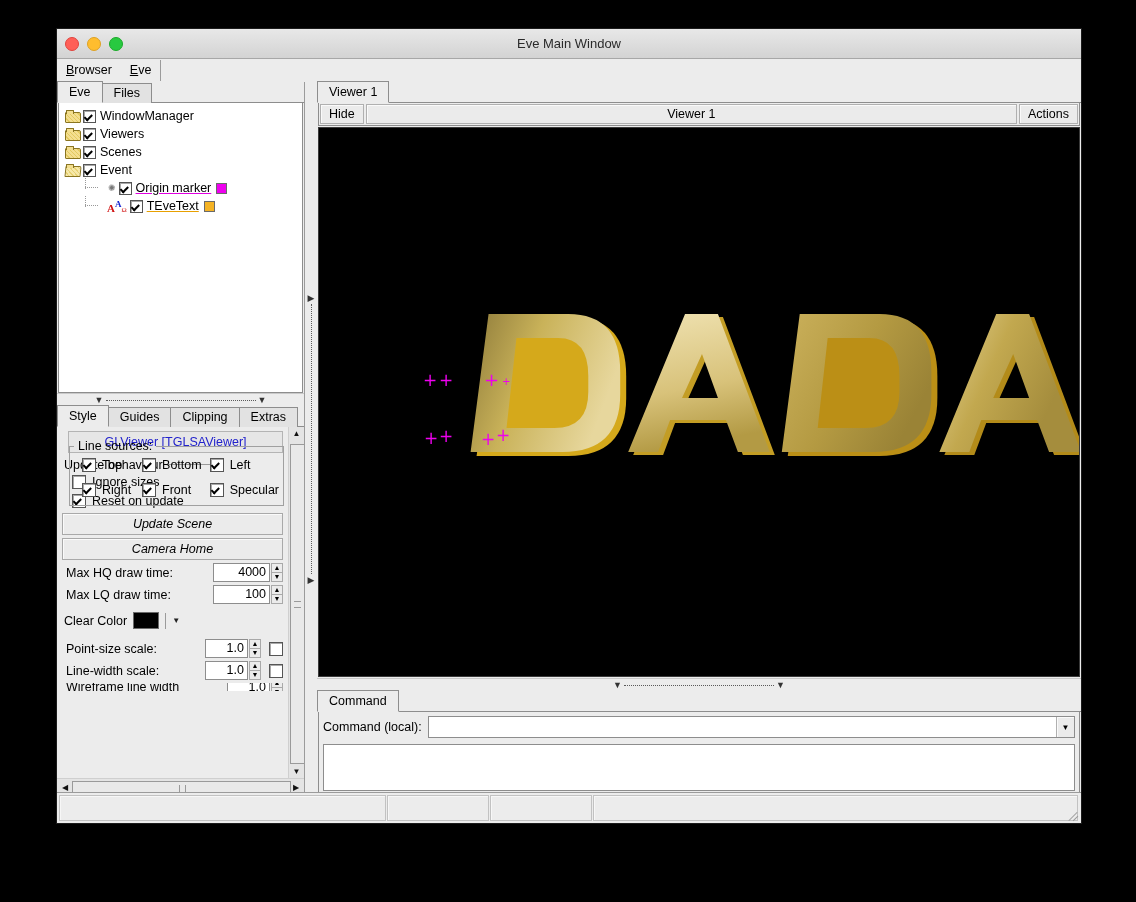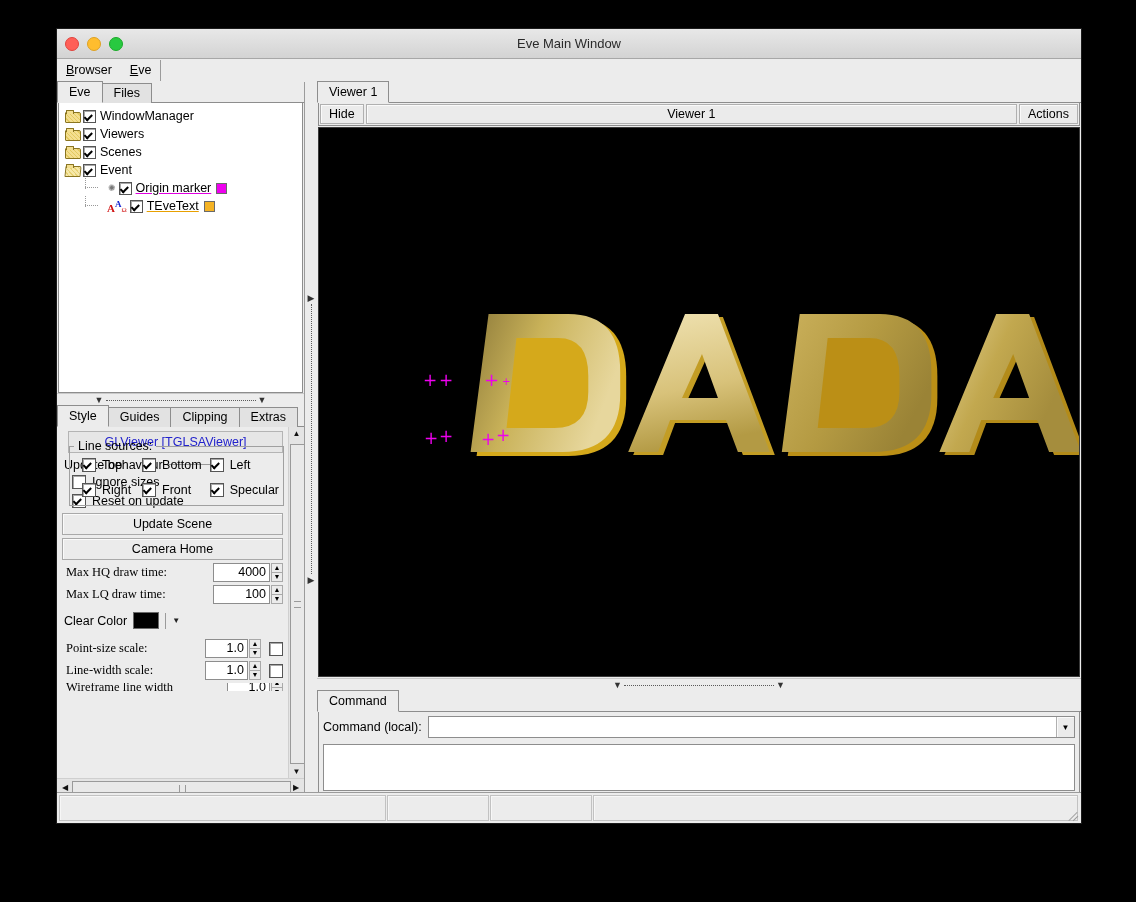--- a/index.html
+++ b/index.html
@@ -90,23 +90,23 @@
   #stylearea{flex:1;display:flex;min-height:0;overflow:hidden;}
   #stylecontent{flex:1;padding:0 3px;overflow:hidden;position:relative;}
   .glheader{margin:4px 2px 5px 8px;text-align:center;color:#2222cc;font-size:12.5px;
     padding:3px 0;background:#e6e6e6;border:1px solid #b4b4b4;}
   .grp{margin:2px 4px 2px 4px;}
   .grp-title{font-size:12.5px;color:#000;display:flex;align-items:center;gap:5px;}
   .grp-title .line{flex:0 0 48px;border-top:1px solid #9a9a9a;height:1px;}
   .chkrow{display:flex;align-items:center;height:19px;padding-left:8px;font-size:12.5px;}
   .chkrow .cb{margin-right:6px;width:12px;height:12px;}
   .btn{display:block;margin:3px 2px;padding:3px 0;text-align:center;font-size:12.5px;
-    background:#ebebeb;border:1px solid #a9a9a9;box-shadow:inset 1px 1px 0 #fafafa;}
+    background:#ebebeb;border:1px solid #a9a9a9;box-shadow:inset 1px 1px 0 #fafafa;font-style:italic;}
   .fieldrow{display:flex;align-items:center;margin:3px 2px;font-size:12.5px;}
-  .fieldrow .lbl{flex:1;padding-left:4px;font-family:Liberation Serif, serif;}
+  .fieldrow .lbl{flex:1;padding-left:4px;}
   .numbox{width:52px;height:17px;background:#fff;border:1px solid #8d8d8d;
     text-align:right;padding-right:3px;line-height:17px;font-size:12.5px;}
   .numbox.sm{width:38px;}
   .spin{width:12px;height:19px;display:flex;flex-direction:column;margin-left:1px;}
   .spin div{flex:1;background:#ebebeb;border:1px solid #a9a9a9;
     display:flex;align-items:center;justify-content:center;font-size:7px;line-height:6px;}
   .spin div:first-child{border-bottom:none;}
   .tailcb{width:12px;height:12px;background:#fff;border:1px solid #555;
     box-shadow:inset 1px 1px 0 #a8a8a8;margin-left:8px;flex:0 0 auto;}
   .colorrow{display:flex;align-items:center;margin:8px 2px 6px 4px;font-size:12.5px;gap:6px;}

